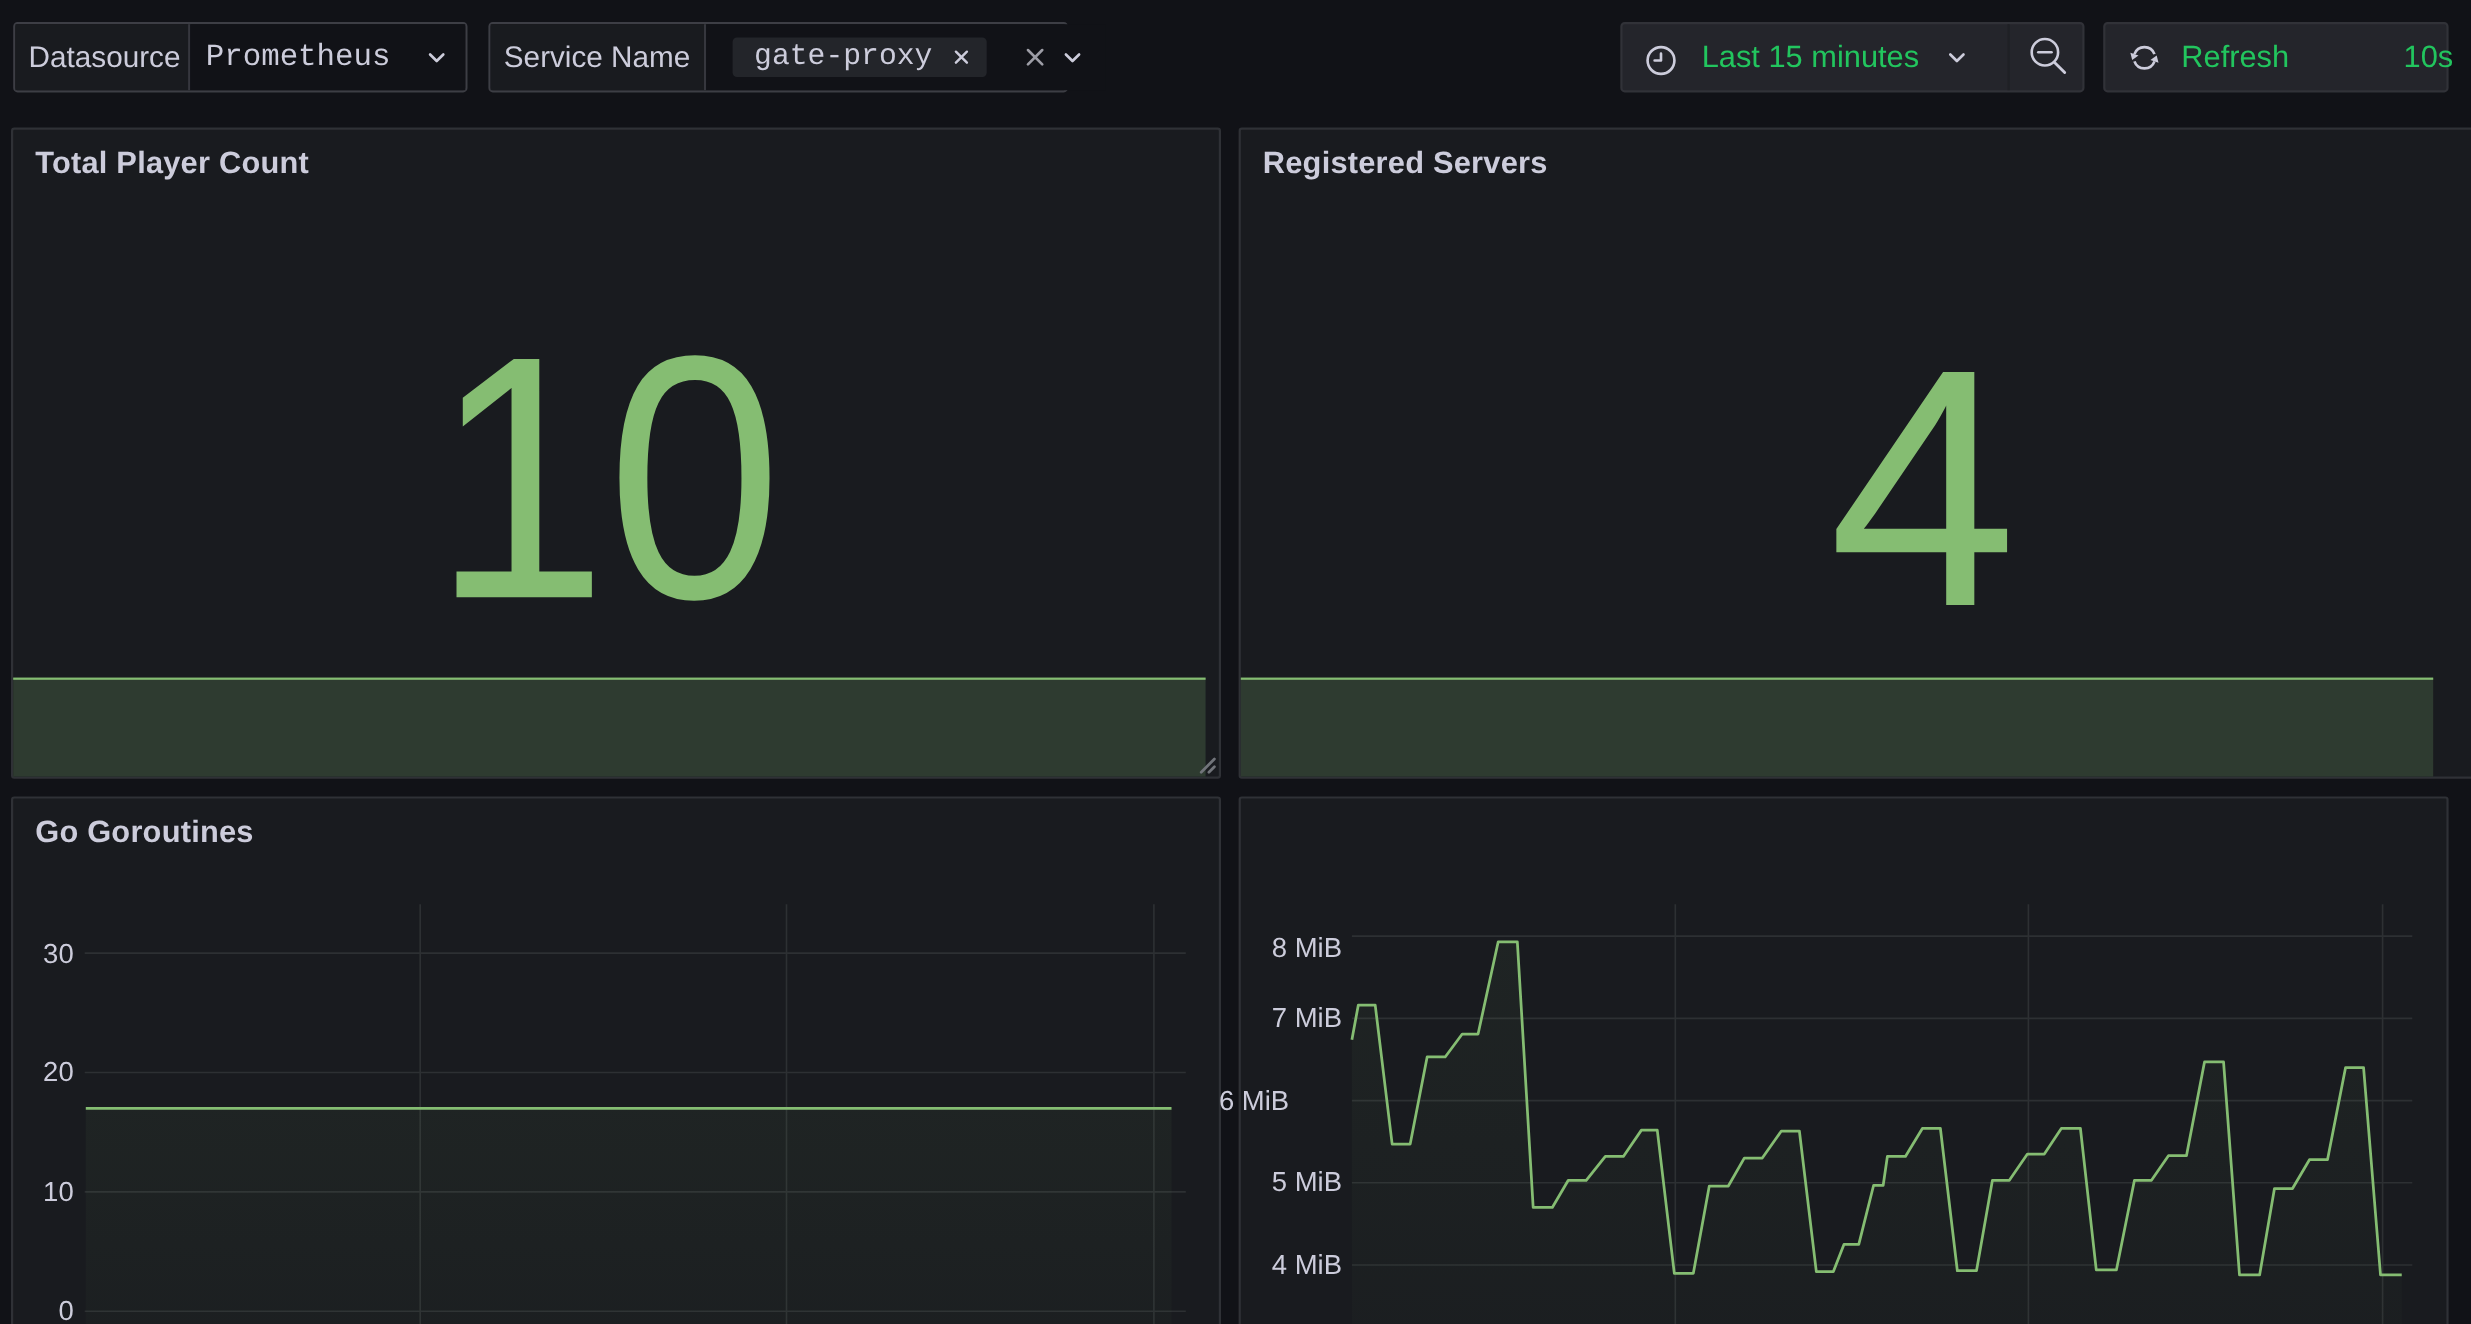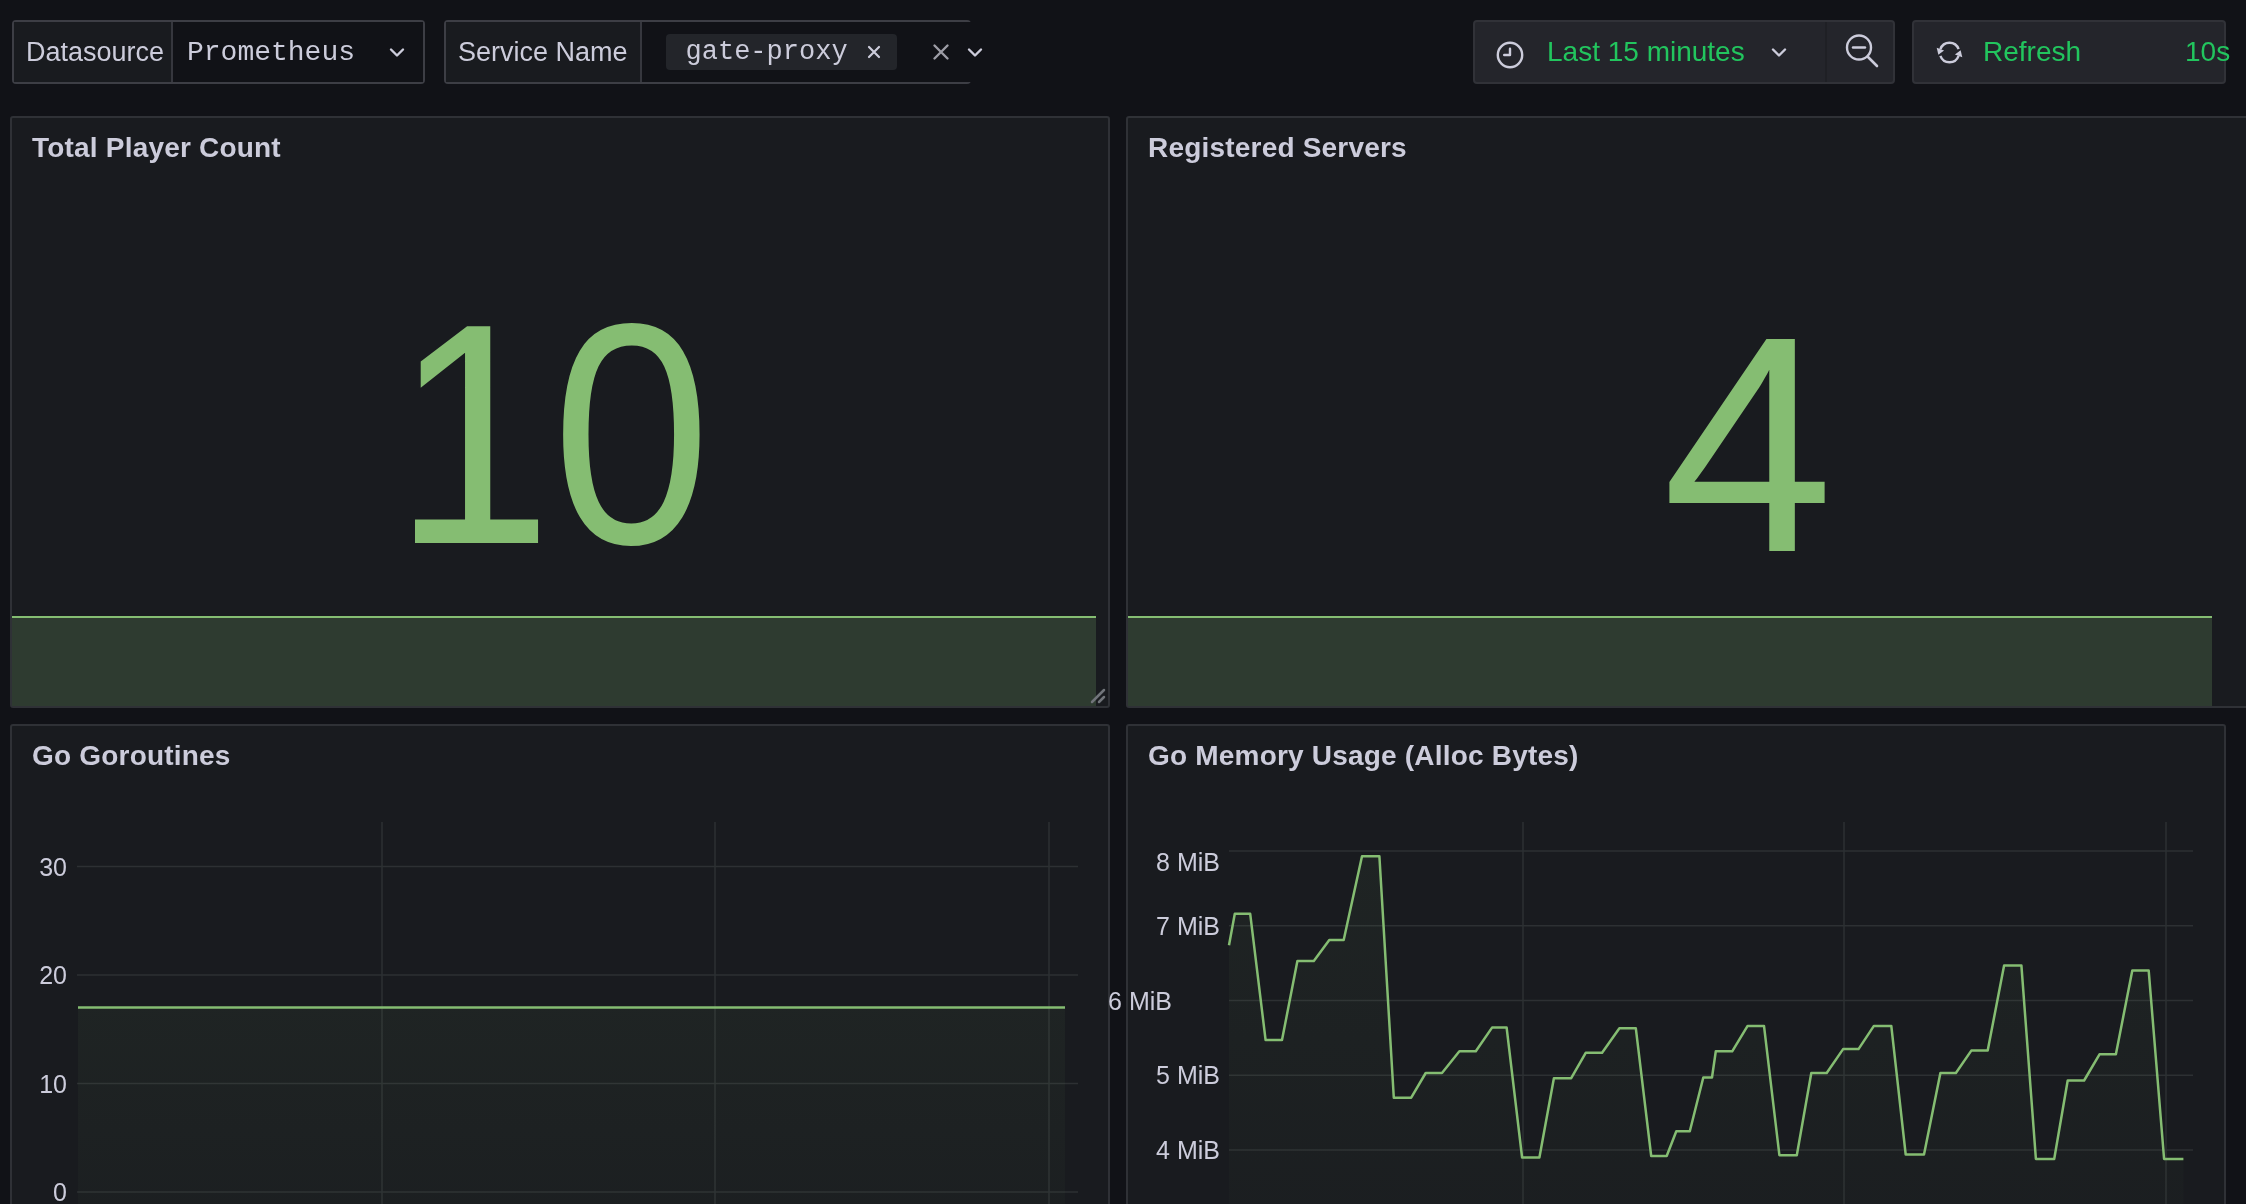--- a/index.html
+++ b/index.html
@@ -135,21 +135,20 @@
         <line x1="370" x2="370" y1="96" y2="588" stroke="#2d3033" stroke-width="1.5"></line>
         <line x1="703" x2="703" y1="96" y2="588" stroke="#2d3033" stroke-width="1.5"></line>
         <line x1="1037" x2="1037" y1="96" y2="588" stroke="#2d3033" stroke-width="1.5"></line>
         <path d="M66.0 281.6 L1053.0 281.6 L1053.0 588 L66.0 588 Z" fill="url(#g2)"></path>
         <path d="M66.0 281.6 L1053.0 281.6" stroke="#85bd72" stroke-width="2.5" fill="none" stroke-linejoin="round"></path>
       </svg>
     </div>
 </div>
 
 <div class="panel" style="left:1126px; top:724px; width:1100px; height:592px;">
-  <div class="panel-title">Go Memory Usage (Alloc Bytes)</div>
   <div class="chart-body">
       <div class="tick-label" style="right: 1004px; top: 111px; width: 130px; margin-top: 11px;">8 MiB</div>
       <div class="tick-label" style="right: 1004px; top: 185.75px; width: 130px;">7 MiB</div>
       <div class="tick-label" style="right: 1052px; top: 260.5px; width: 130px;">6 MiB</div>
       <div class="tick-label" style="right: 1004px; top: 335.25px; width: 130px;">5 MiB</div>
       <div class="tick-label" style="right: 1004px; top: 410px; width: 130px;">4 MiB</div>
       <svg width="1096" height="588" style="position: absolute; left: 0px; top: 0px;">
         <defs>
           <linearGradient id="g3" x1="0" y1="0" x2="0" y2="1">
             <stop offset="0%" stop-color="#85bd72" stop-opacity="0.055"></stop>

